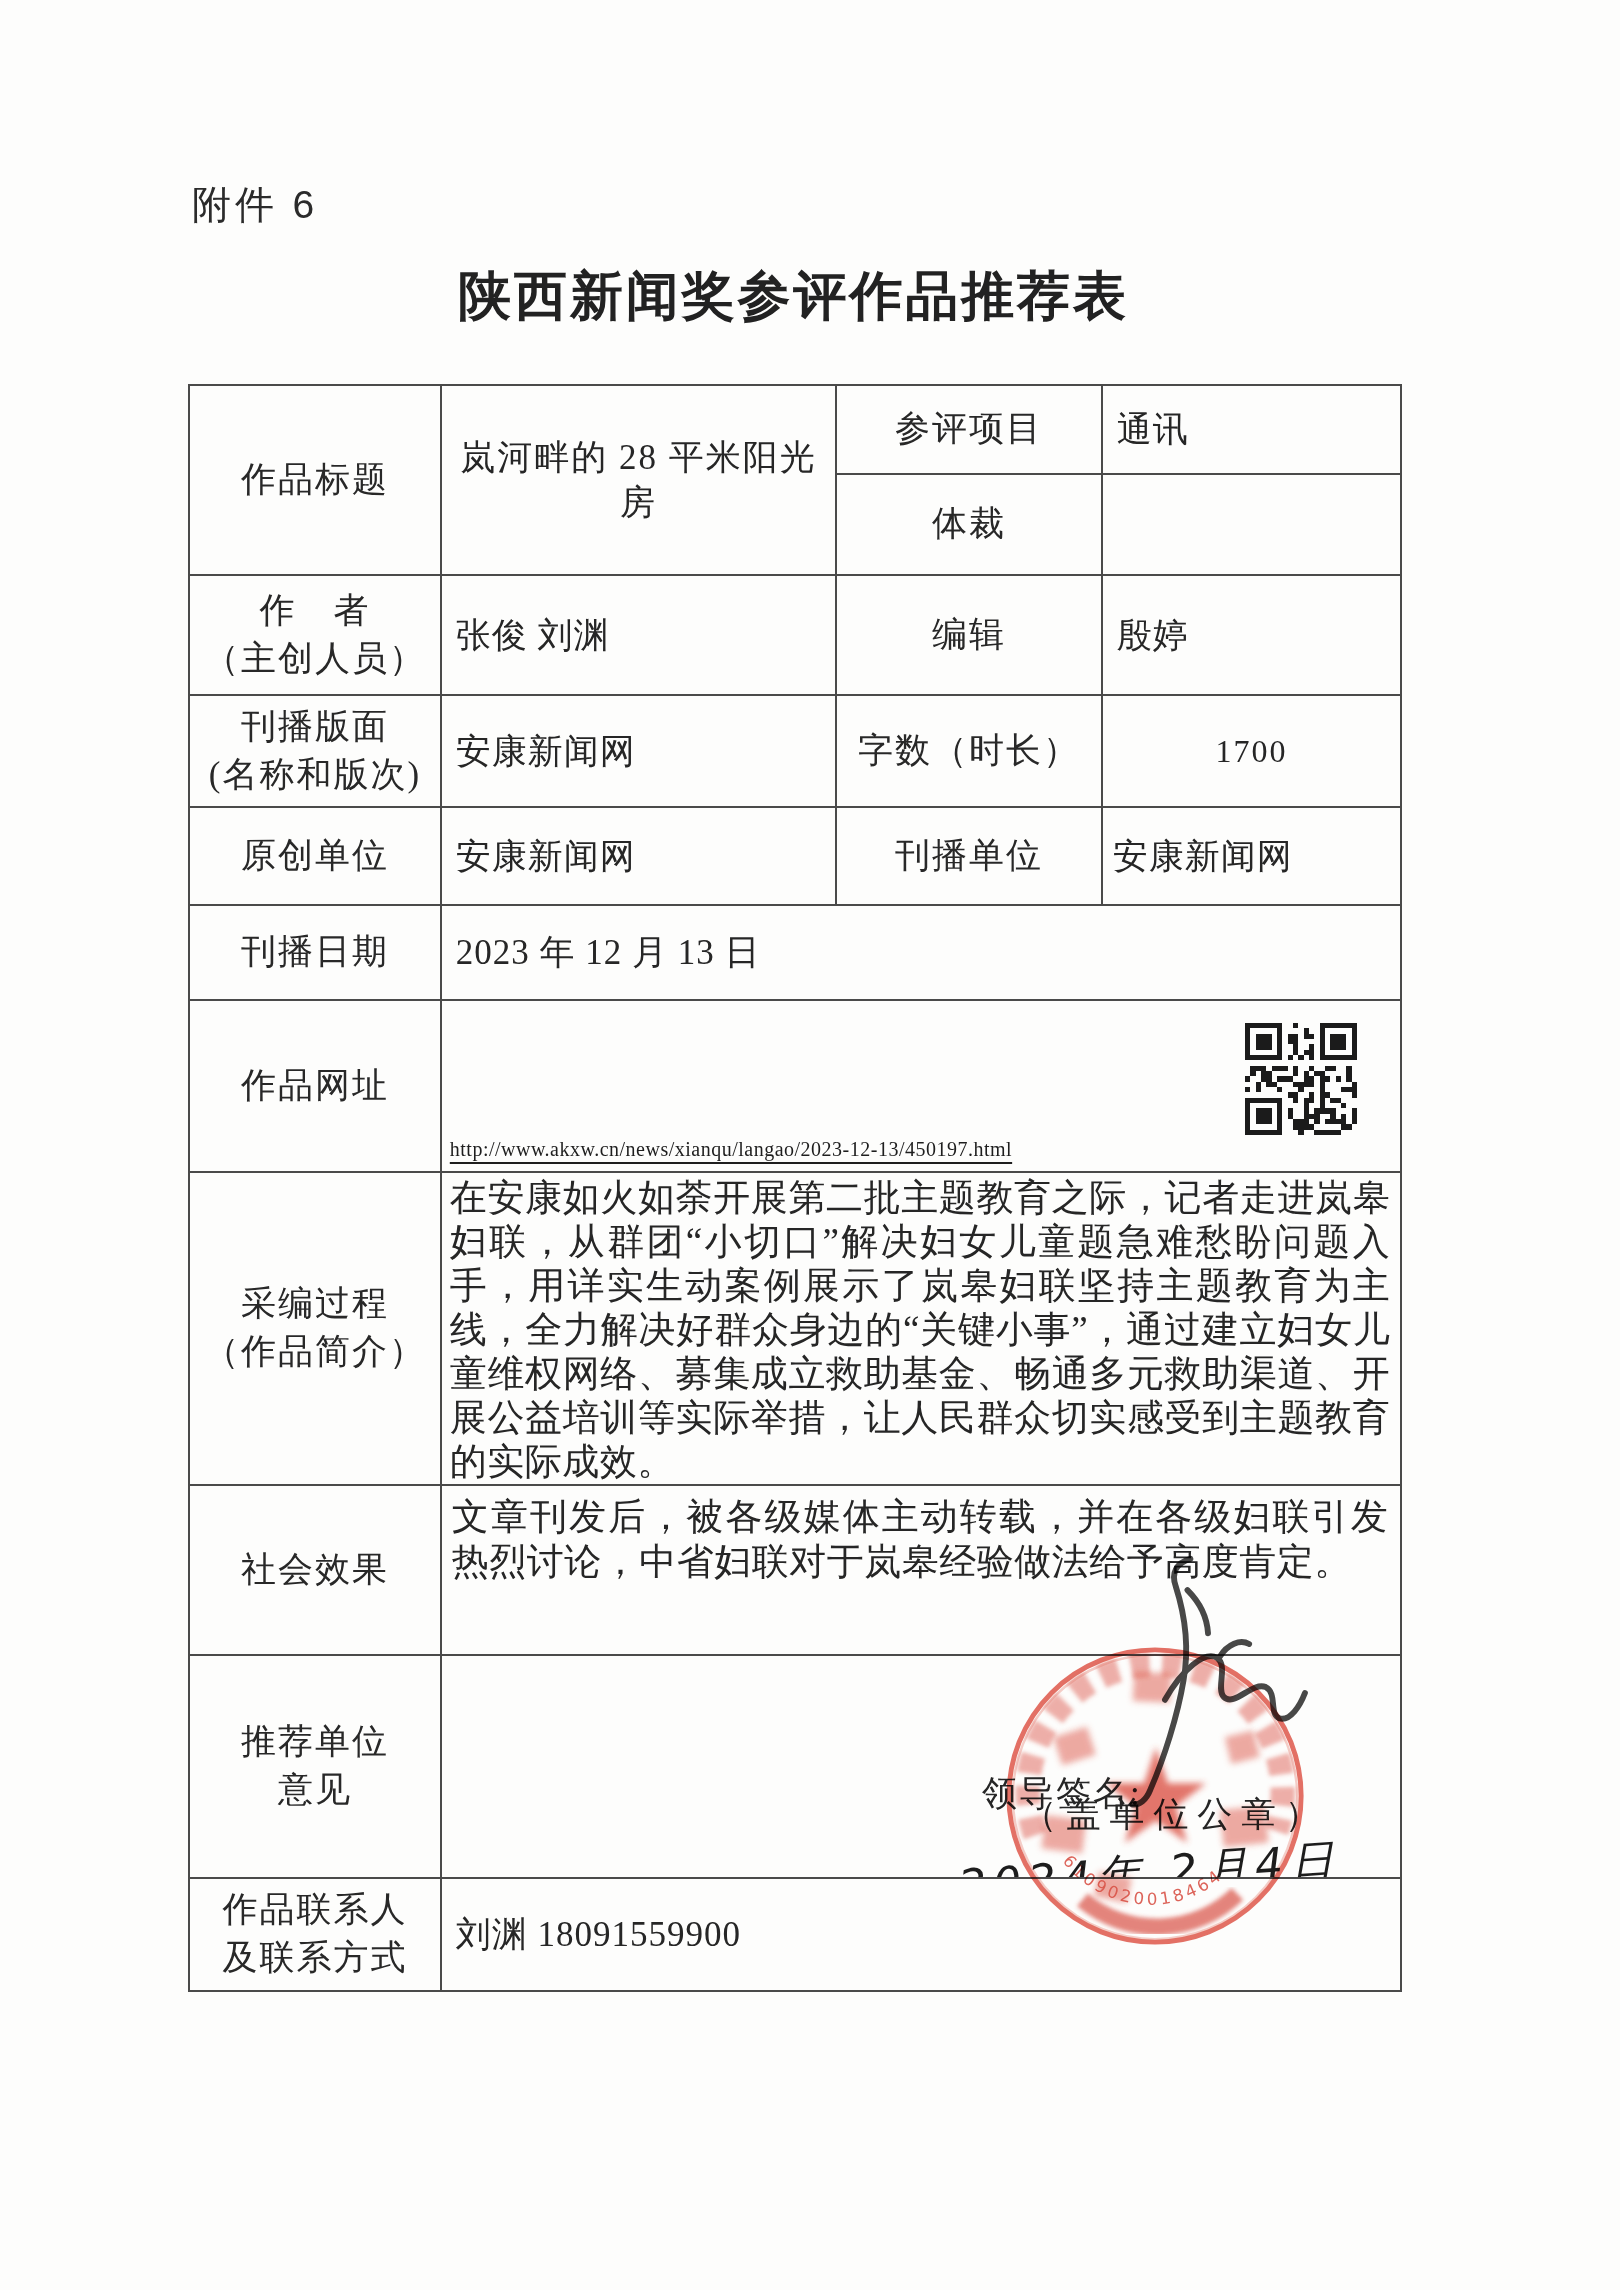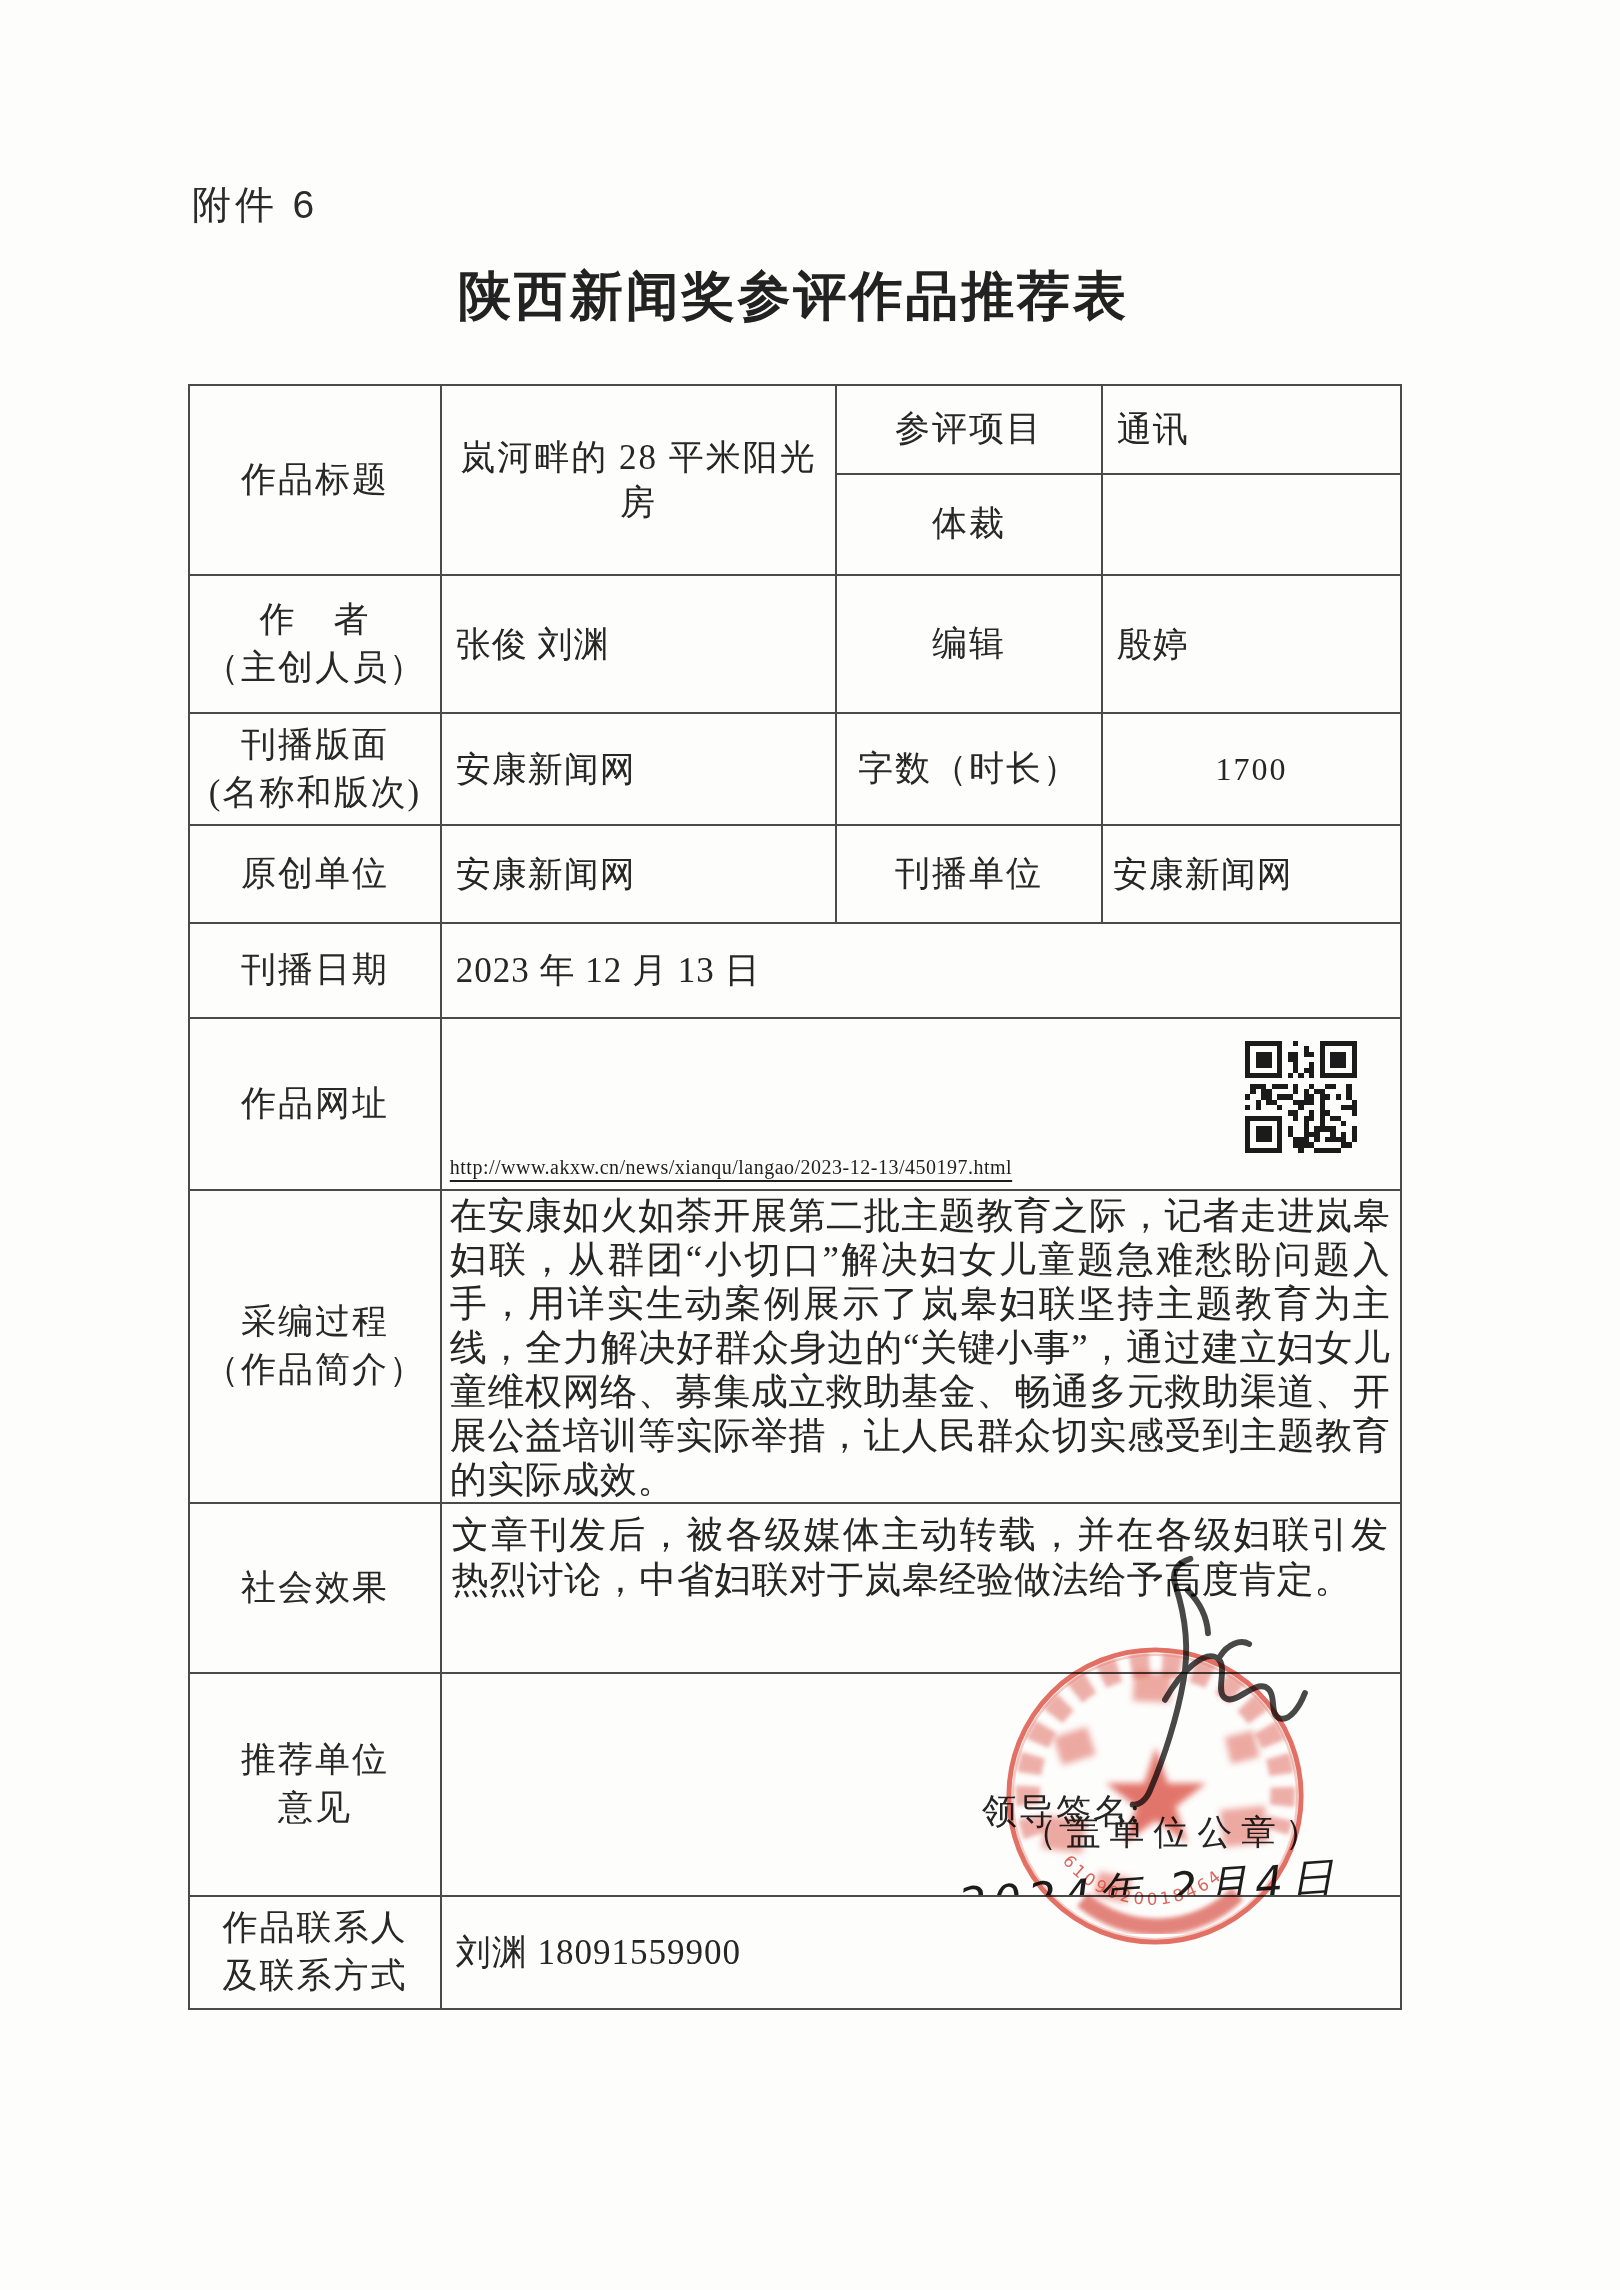--- a/index.html
+++ b/index.html
@@ -83,21 +83,21 @@
       <tr style="height:89px">
     <td class="lbl" rowspan="2">作品标题</td>
     <td class="val-center" rowspan="2" style="line-height:1.3;padding:0 3.9px;">岚河畔的 28 平米阳光房</td>
     <td class="lbl">参评项目</td>
     <td class="val">通讯</td>
   </tr>
   <tr style="height:101px">
     <td class="lbl">体裁</td>
     <td class="val"></td>
   </tr>
-  <tr style="height:138px">
+  <tr style="height:120px">
     <td class="lbl">作　者
 （主创人员）</td>
     <td class="val">张俊 刘渊</td>
     <td class="lbl">编辑</td>
     <td class="val">殷婷</td>
   </tr>
   <tr style="height:112px">
     <td class="lbl">刊播版面
 (名称和版次)</td>
     <td class="val">安康新闻网</td>

